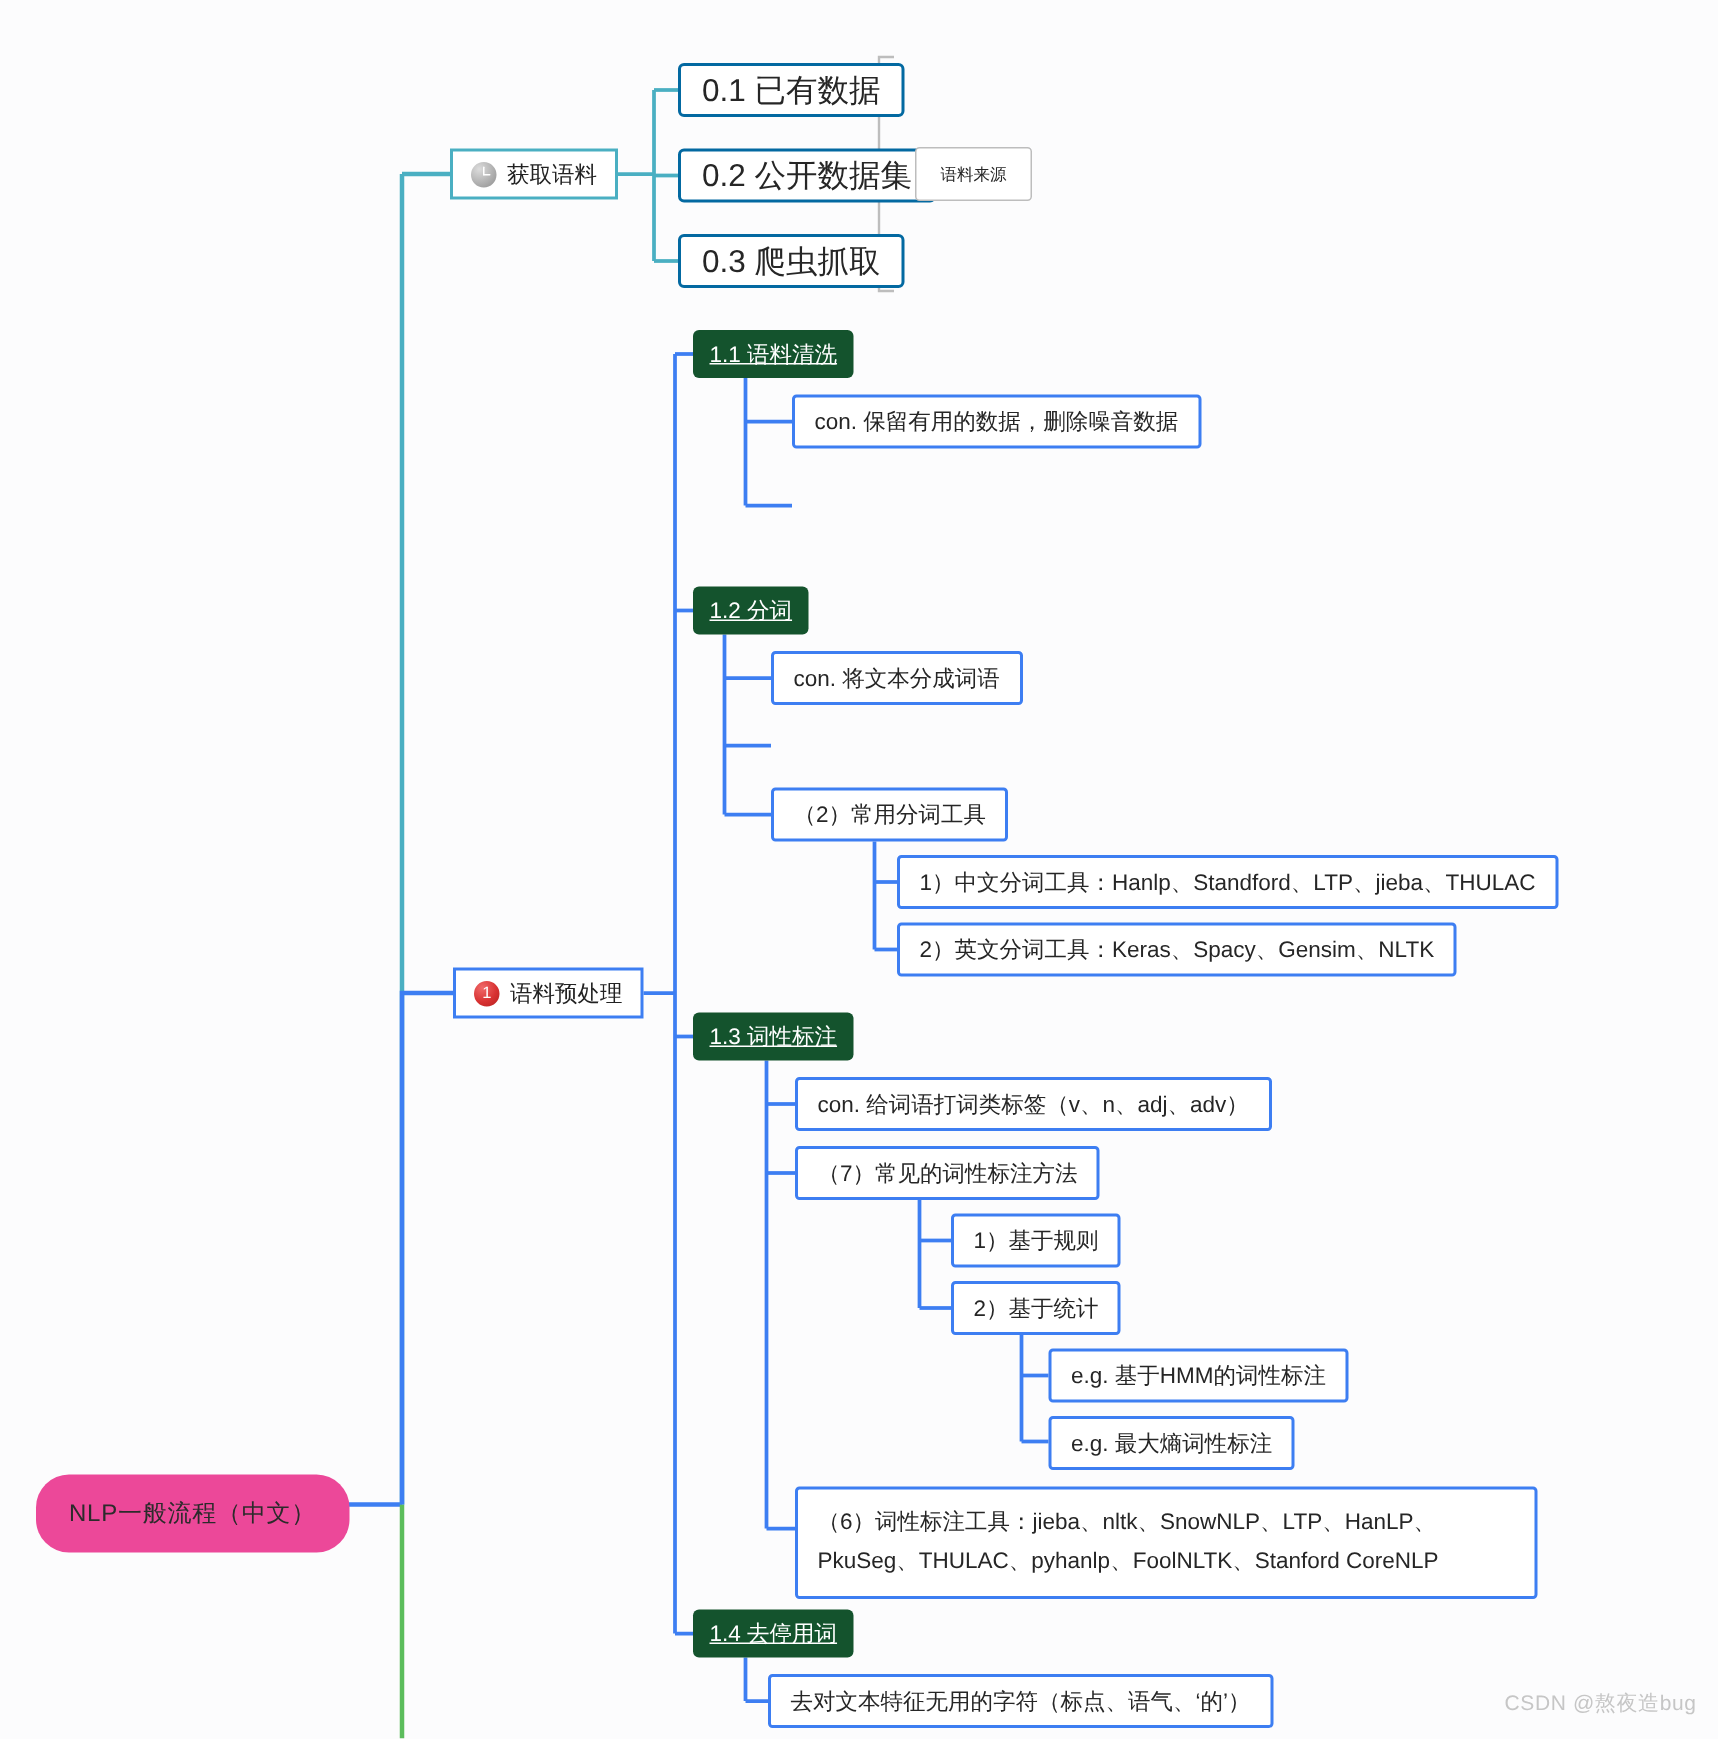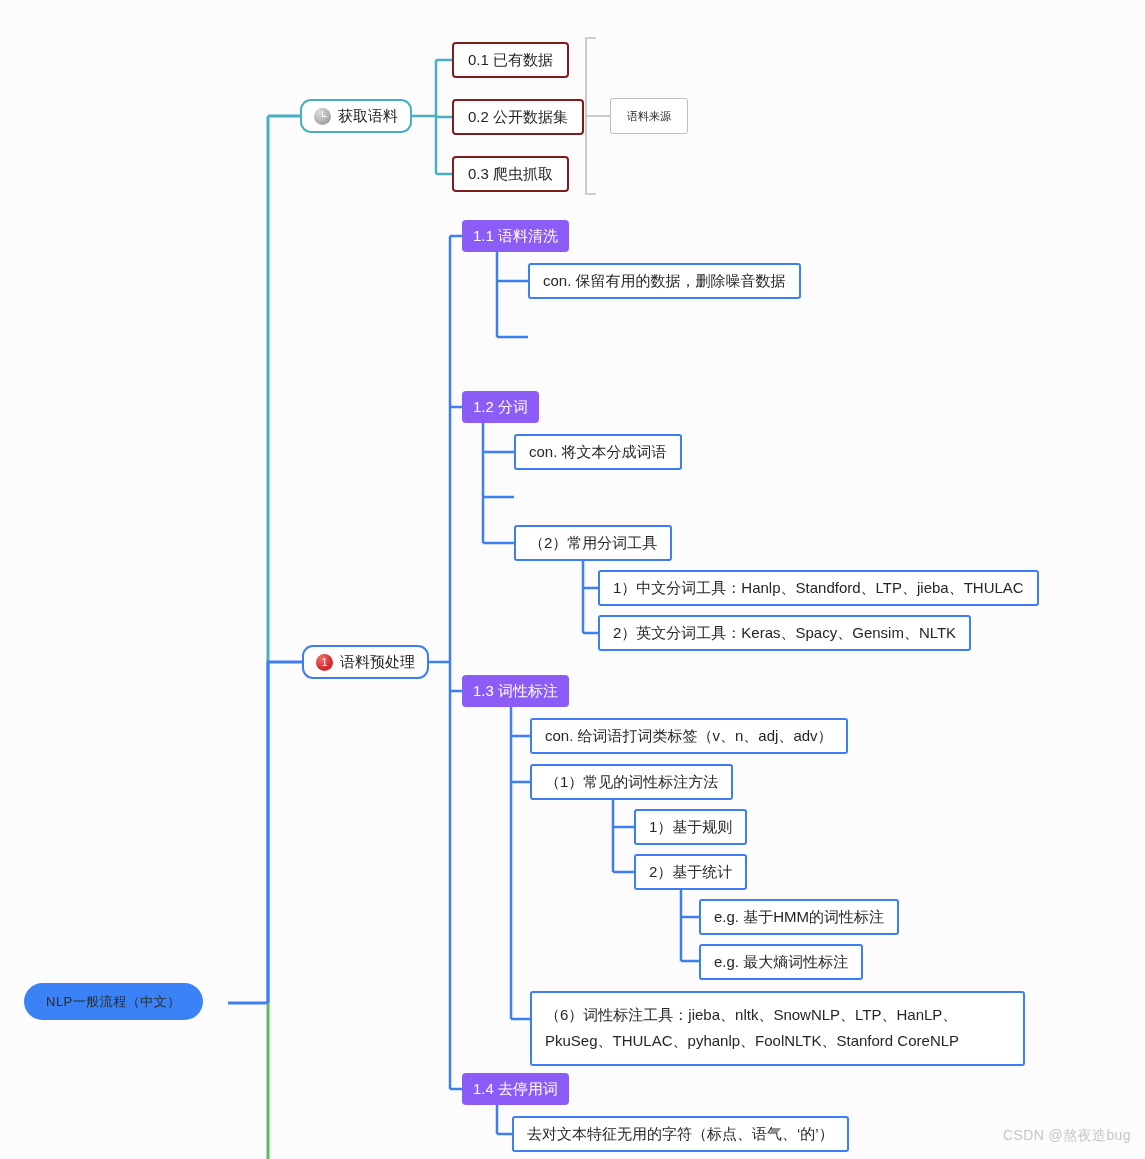--- a/index.html
+++ b/index.html
@@ -11,47 +11,47 @@
     color:#222;
   }
   #canvas{position:absolute;inset:0;}
   svg.wires{position:absolute;left:0;top:0;width:1145px;height:1159px;pointer-events:none;}
 
   .node{position:absolute;box-sizing:border-box;display:flex;align-items:center;
         white-space:nowrap;background:#fff;}
 
   
   .root{
-    background:#3b82f6;border-radius:22px;border:none;
-    padding:0 22px;height:37px;font-size:13px;color:#2b2b2b;letter-spacing:.5px;
+    background:#ec4899;border-radius:22px;border:none;
+    padding:0 22px;height:52px;font-size:16px;color:#2b2b2b;letter-spacing:.5px;
   }
 
   
   .lvl1{
-    border:2px solid #4aafc2;border-radius:11px;height:34px;padding:0 12px;
+    border:2px solid #4aafc2;border-radius:0;height:34px;padding:0 12px;
     font-size:15px;color:#222;gap:7px;
   }
   .lvl1.blue{border-color:#3d7ef2;}
 
   
   .teal{
-    border:2px solid #7f1d1d;border-radius:4px;height:36px;padding:0 14px;
-    font-size:15px;color:#262626;justify-content:center;
+    border:2px solid #0369a1;border-radius:4px;height:36px;padding:0 14px;
+    font-size:21px;color:#262626;justify-content:center;
   }
 
   
   .grey{
     border:1px solid #bdbdbd;border-radius:3px;height:36px;padding:0 16px;
     font-size:11px;color:#262626;
   }
 
   
   .chip{
-    background:#8b5cf6;border:none;border-radius:4px;height:32px;padding:0 11px;
-    font-size:15px;color:#fff;
+    background:#14532d;border:none;border-radius:4px;height:32px;padding:0 11px;
+    font-size:15px;color:#fff;text-decoration:underline;
   }
 
   
   .obox{
     border:2px solid #3d7ef2;border-radius:3px;padding:0 13px;height:36px;
     font-size:15px;color:#262626;
   }
   .obox.wrap{
     white-space:normal;height:auto;padding:9px 13px;line-height:1.75;
     display:block;
@@ -187,21 +187,21 @@
     <span>2）英文分词工具：Keras、Spacy、Gensim、NLTK</span>
   </div>
 
   <div class="node chip" style="left:462px;top:675px;">
     <span>1.3 词性标注</span>
   </div>
   <div class="node obox" style="left:530px;top:718px;">
     <span>con. 给词语打词类标签（v、n、adj、adv）</span>
   </div>
   <div class="node obox" style="left:530px;top:764px;">
-    <span>（1）常见的词性标注方法</span>
+    <span>（7）常见的词性标注方法</span>
   </div>
   <div class="node obox" style="left:634px;top:809px;">
     <span>1）基于规则</span>
   </div>
   <div class="node obox" style="left:634px;top:854px;">
     <span>2）基于统计</span>
   </div>
   <div class="node obox" style="left:699px;top:899px;">
     <span>e.g. 基于HMM的词性标注</span>
   </div>

